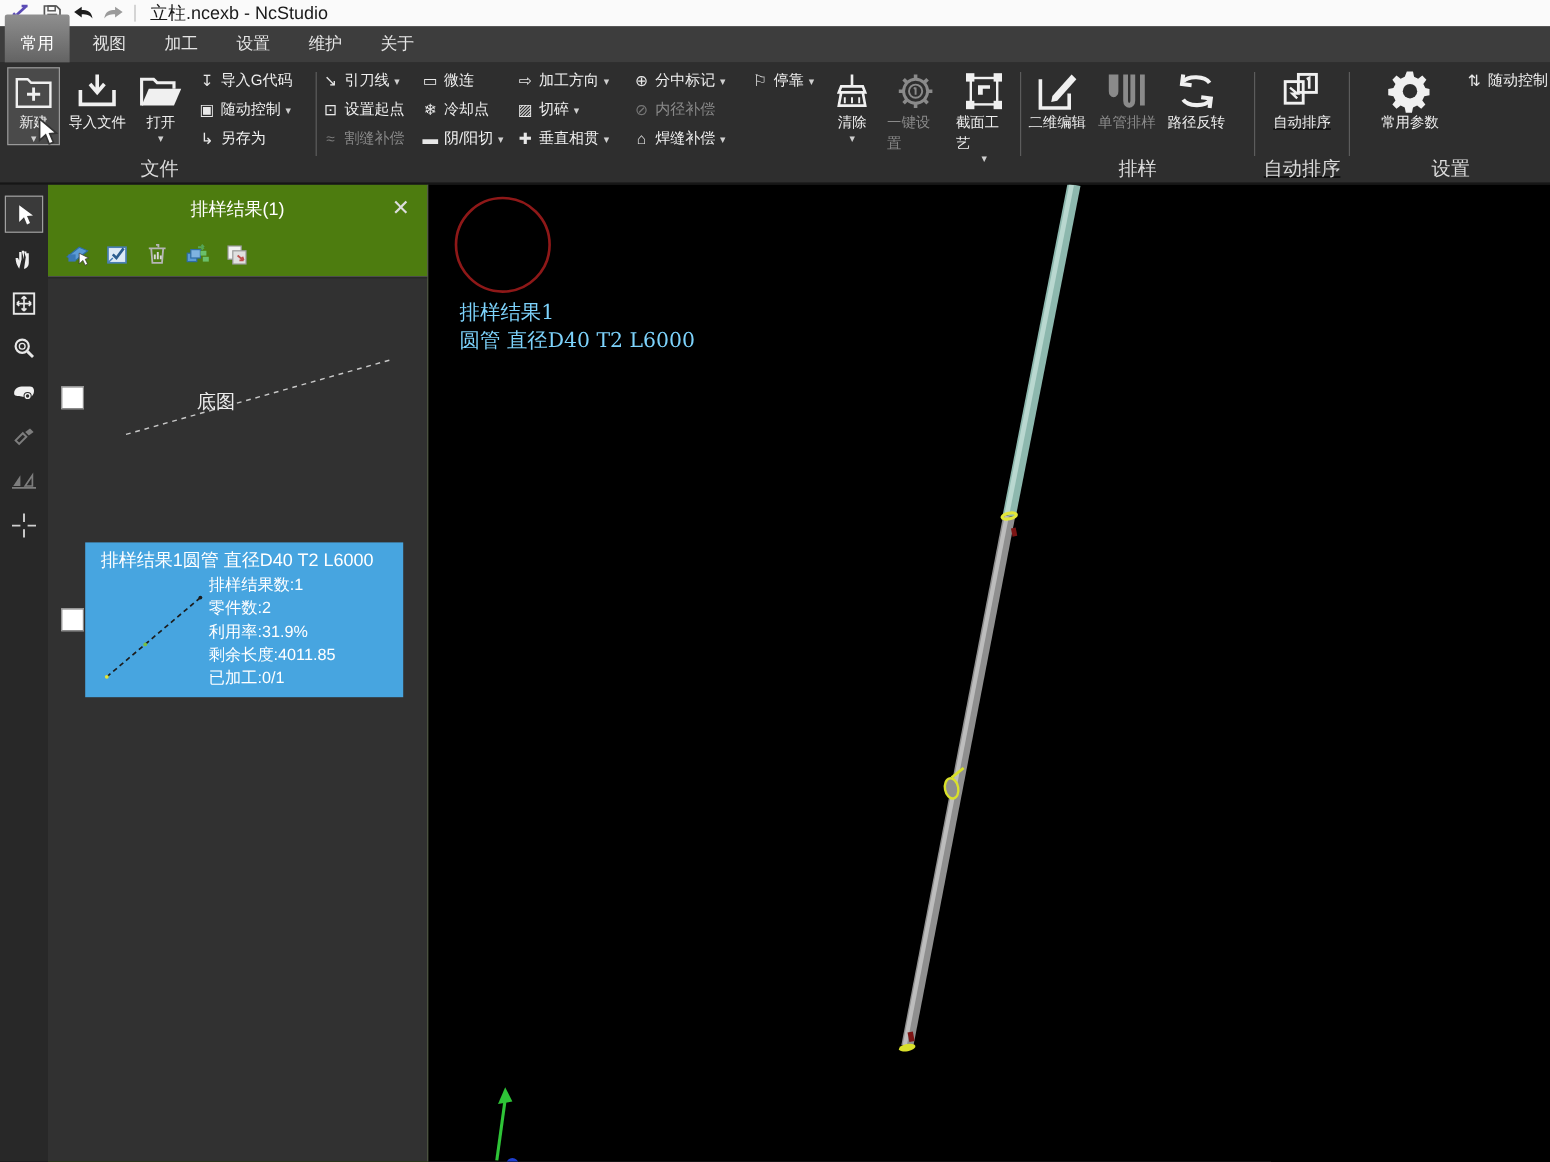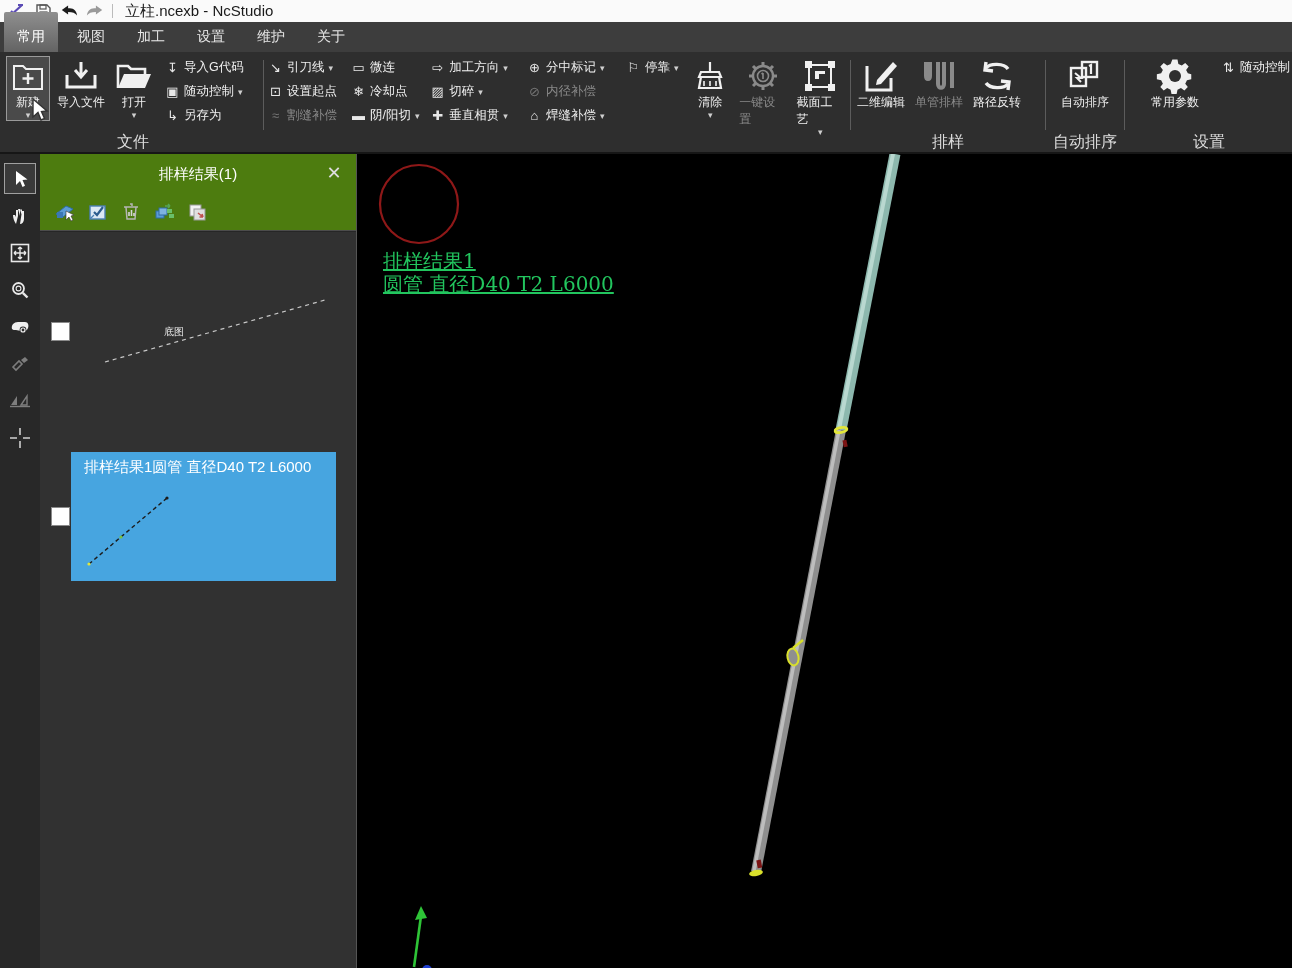--- a/index.html
+++ b/index.html
@@ -49,33 +49,33 @@
   .panel-close{position:absolute;right:12px;top:9px;width:20px;height:20px;color:#ddd;font-size:18px;line-height:20px;text-align:center;}
   .panel-toolbar{height:36px;display:flex;align-items:center;gap:11px;padding-left:14px;border-bottom:1px solid #4c4c4c;}
   .ptool{width:22px;height:22px;display:flex;align-items:center;justify-content:center;}
   .panel-list{flex:1;background:#313131;position:relative;border-top:1px solid #262626;}
 
   .checkbox{width:17px;height:17px;background:#fff;border:1px solid #8a8a8a;display:inline-block;}
 
   .item1{position:absolute;left:0;top:40px;width:100%;height:110px;}
   .item1 .checkbox{position:absolute;left:11px;top:50px;}
   .item1 svg{position:absolute;left:40px;top:10px;}
-  .item1-label{position:absolute;left:124px;top:53px;color:#ececec;font-size:10px;}
+  .item1-label{position:absolute;left:124px;top:53px;color:#ececec;font-size:16px;}
 
   .item2{position:absolute;left:0;top:218px;width:100%;height:134px;}
   .item2 .checkbox{position:absolute;left:11px;top:57px;}
   .card{position:absolute;left:31px;top:2px;width:265px;height:129px;background:#47a5e0;color:#fff;}
   .card-title{font-size:15px;padding:6px 0 2px 13px;white-space:nowrap;}
   .card-lines{position:absolute;left:103px;top:26px;display:flex;flex-direction:column;gap:0px;}
   .card-lines span{font-size:13.5px;line-height:19.3px;}
   .card svg{position:absolute;left:10px;top:38px;}
 
   .canvas{flex:1;background:#000;position:relative;min-width:0;}
   .canvas svg.scene{position:absolute;inset:0;}
-  .anno{position:absolute;left:26px;top:96px;color:#22c55e;font-size:20px;line-height:23px;font-family:"DejaVu Serif","Liberation Serif",serif;white-space:nowrap;text-decoration:underline;}
+  .anno{position:absolute;left:26px;top:96px;color:#7dd3fc;font-size:17px;line-height:23px;font-family:"DejaVu Serif","Liberation Serif",serif;white-space:nowrap;}
 
   .cursor{position:absolute;left:30px;top:98px;z-index:50;}
 </style>
 </head>
 <body>
 
 <div class="app">
 
   <div class="titlebar">
     <span class="tb-ico">
@@ -314,21 +314,21 @@
               </svg>
           </span>
           <span>路径反转</span>
         </div>
       </div>
       <div class="rlabel">排样</div>
     </div>
 
     <div class="rsep"></div>
 
-    <div class="rgroup" style="width:72px;">
+    <div class="rgroup" style="width:72px;text-decoration:underline;">
       <div class="rbody" style="justify-content:center;">
         <div class="bigbtn">
           <span class="bicon">
             <svg width="36" height="36" viewBox="0 0 36 36">
                 <rect x="4" y="10" width="15" height="18" fill="none" stroke="#f0f0f0" stroke-width="2.4"></rect>
                 <rect x="15" y="4" width="15" height="15" fill="none" stroke="#f0f0f0" stroke-width="2.4"></rect>
                 <path d="M22 8 L24 7 V16" stroke="#f0f0f0" stroke-width="2.2" fill="none"></path>
                 <path d="M8 15 L14 20 L10 20 L14 24" stroke="#f0f0f0" stroke-width="2" fill="none"></path>
               </svg>
           </span>
@@ -473,20 +473,27 @@
         <div class="item2">
           <span class="checkbox"></span>
           <div class="card">
             <div class="card-title">排样结果1圆管 直径D40 T2 L6000</div>
             <svg width="92" height="82">
               <line x1="8" y1="74" x2="86" y2="8" stroke="#1c1c1c" stroke-width="1.4" stroke-dasharray="4 3"></line>
               <circle cx="8" cy="74" r="1.6" fill="#e2e63a"></circle>
                 <circle cx="40" cy="47" r="1.6" fill="#76c043"></circle>
                 <circle cx="86" cy="8" r="1.6" fill="#1c1c1c"></circle>
             </svg>
+            <div class="card-lines">
+              <span>排样结果数:1</span>
+              <span>零件数:2</span>
+              <span>利用率:31.9%</span>
+              <span>剩余长度:4011.85</span>
+              <span>已加工:0/1</span>
+            </div>
           </div>
         </div>
 
       </div>
     </div>
 
     <div class="canvas">
       <svg class="scene" width="935" height="818" viewBox="0 0 935 818">
 
         <circle cx="62" cy="50" r="39" fill="none" stroke="#8e1818" stroke-width="2.2"></circle>

